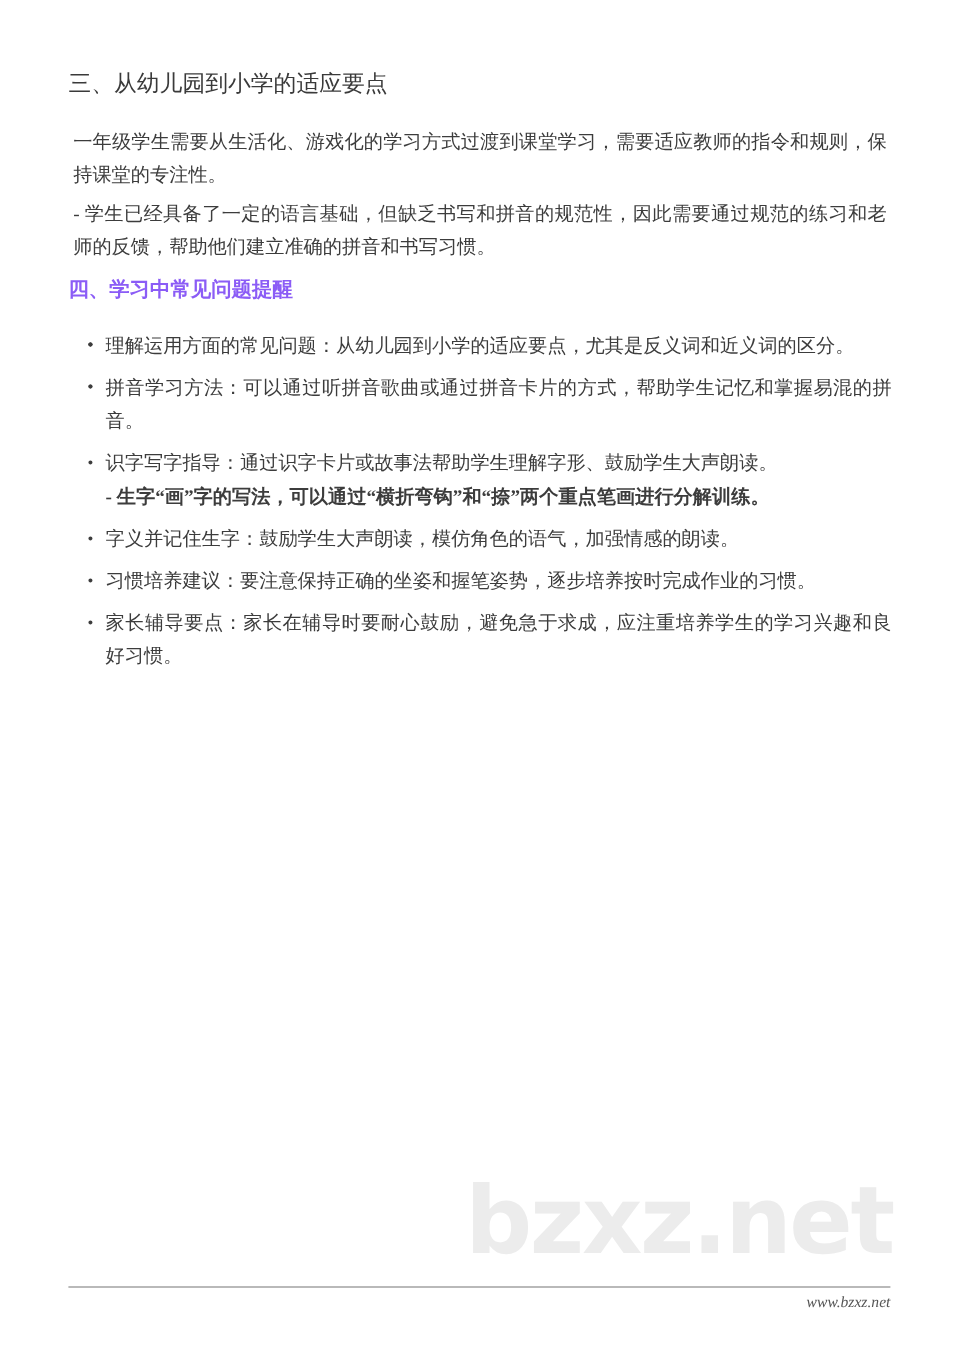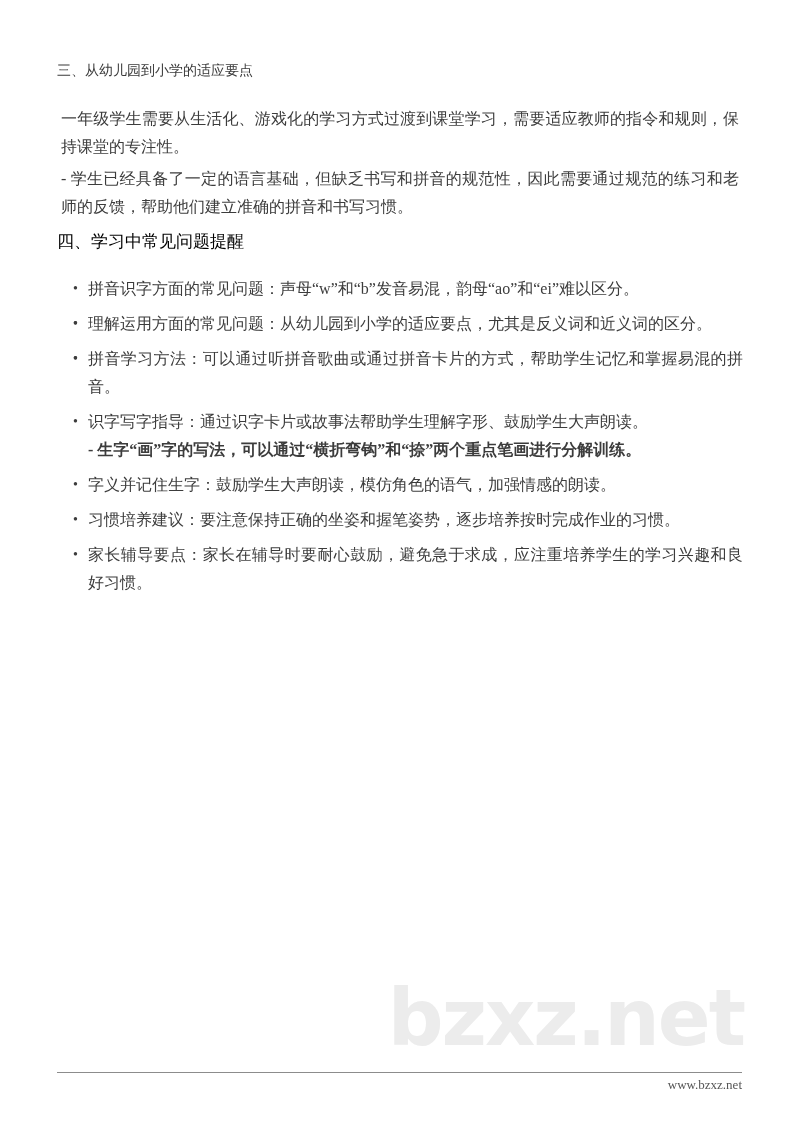--- a/index.html
+++ b/index.html
@@ -14,32 +14,32 @@
   }
   .content {
     position: absolute;
     left: 57px;
     top: 61px;
     width: 686px;
   }
   .h-serif {
     font-family: "Liberation Serif", serif;
     font-weight: 400;
-    font-size: 14px;
+    font-size: 19px;
     line-height: 20px;
     color: #3a3a3a;
     margin: 10px 0 24px 0;
   }
   .section:first-child .h-serif { margin-top: 0; }
   .h-bold {
     font-family: "Liberation Sans", sans-serif;
-    font-weight: 400;
+    font-weight: 700;
     font-size: 17px;
     line-height: 22px;
-    color: #000000;
+    color: #8b5cf6;
     margin: 10px 0 22px 0;
   }
   .para {
     font-size: 16px;
     line-height: 28px;
     margin: 4px;
     text-align: justify;
   }
   ul.bullets {
     list-style: none;
@@ -84,38 +84,39 @@
     width: 685px;
     top: 1072px;
     height: 1px;
     background: #8c8c8c;
   }
   .footer-url {
     position: absolute;
     right: 58px;
     top: 1077px;
     font-family: "Liberation Serif", serif;
+    font-style: italic;
     font-size: 13px;
     color: #555555;
   }
 </style>
 </head>
 <body>
 
 <div class="page">
   <div class="content" id="content">
       <div class="section">
         <div class="h-serif">三、从幼儿园到小学的适应要点</div>
         <p class="para">一年级学生需要从生活化、游戏化的学习方式过渡到课堂学习，需要适应教师的指令和规则，保持课堂的专注性。</p>
         <p class="para">-  学生已经具备了一定的语言基础，但缺乏书写和拼音的规范性，因此需要通过规范的练习和老师的反馈，帮助他们建立准确的拼音和书写习惯。</p>
       </div>
       <div class="section">
         <div class="h-bold">四、学习中常见问题提醒</div>
         <ul class="bullets">
-          <li><span class="bullet-dot">•</span><span>拼音识字方面的常见问题：声母“w”和“b”发音易混，韵母“ao”和“ei”难以区分。</span></li>
+          <li><span class="bullet-dot">•</span></li>
           <li><span class="bullet-dot">•</span></li>
           <li><span class="bullet-dot">•</span><span>理解运用方面的常见问题：从幼儿园到小学的适应要点，尤其是反义词和近义词的区分。</span></li>
           <li><span class="bullet-dot">•</span></li>
         </ul>
       </div>
       <div class="section">
         <ul class="bullets">
           <li><span class="bullet-dot">•</span><span>拼音学习方法：可以通过听拼音歌曲或通过拼音卡片的方式，帮助学生记忆和掌握易混的拼音。</span></li>
           <li><span class="bullet-dot">•</span><span>识字写字指导：通过识字卡片或故事法帮助学生理解字形、鼓励学生大声朗读。</span><span class="sub-note">- 生字“画”字的写法，可以通过“横折弯钩”和“捺”两个重点笔画进行分解训练。</span></li>
           <li><span class="bullet-dot">•</span><span>字义并记住生字：鼓励学生大声朗读，模仿角色的语气，加强情感的朗读。</span></li>

